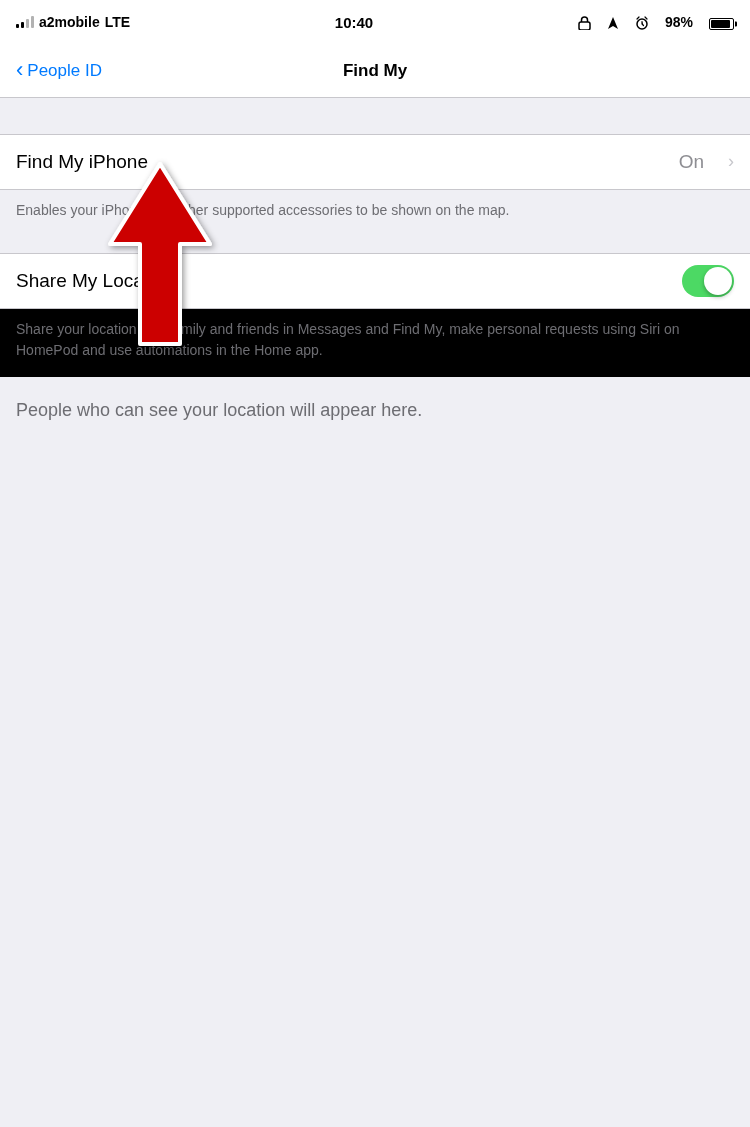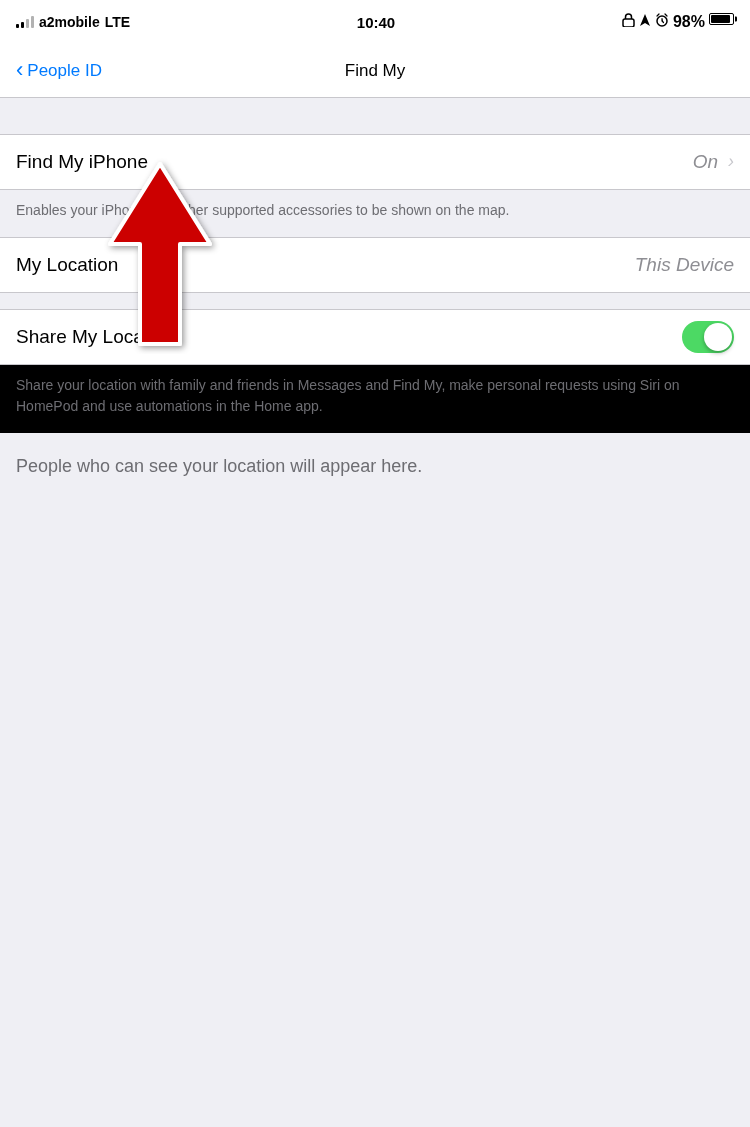--- a/index.html
+++ b/index.html
@@ -44,23 +44,23 @@
     .signal-bars span:nth-child(1) { height: 4px; }
     .signal-bars span:nth-child(2) { height: 6px; }
     .signal-bars span:nth-child(3) { height: 9px; opacity: 0.3; }
     .signal-bars span:nth-child(4) { height: 12px; opacity: 0.3; }
     .status-center {
       font-size: 15px;
       font-weight: 600;
     }
     .status-right {
       display: flex;
-      align-items: flex-start;
-      gap: 4px;
-      font-size: 16px;
+      align-items: flex-end;
+      gap: 16px;
+      font-size: 14px;
     }
     .battery-container {
       display: flex;
       align-items: center;
       gap: 3px;
     }
     .battery-icon {
       width: 25px;
       height: 12px;
       border: 1.5px solid #000;
@@ -109,21 +109,21 @@
       text-decoration: none;
       gap: 4px;
     }
     .back-chevron {
       font-size: 22px;
       line-height: 1;
       margin-top: -2px;
     }
     .nav-title {
       font-size: 17px;
-      font-weight: 400;
+      font-weight: 700;
       color: #000;
     }
 
     
     .section-spacer {
       height: 36px;
       background: #efeff4;
     }
 
     
@@ -142,24 +142,23 @@
       position: relative;
     }
     .row-label {
       font-size: 19px;
       color: #000;
       font-weight: 400;
     }
     .row-value {
       display: flex;
       align-items: flex-start;
-      gap: 10px;
+      gap: 24px;
       color: #8e8e93;
       font-size: 19px;
-      font-style: italic;
     }
     .chevron-right {
       color: #c7c7cc;
       font-size: 18px;
     }
 
     
     .description-text {
       background: #efeff4;
       padding: 10px 16px 16px 16px;
@@ -303,28 +302,20 @@
       <defs>
         <filter id="shadow" x="-20%" y="-20%" width="140%" height="140%">
           <feDropShadow dx="2" dy="2" stdDeviation="3" flood-opacity="0.4"></feDropShadow>
         </filter>
       </defs>
 
       <polygon points="80,10 130,90 100,90 100,190 60,190 60,90 30,90" fill="#cc0000" stroke="white" stroke-width="4" stroke-linejoin="round" filter="url(#shadow)"></polygon>
     </svg>
   </div>
 
-  <div class="settings-section" style="margin-top:0;">
-    <div class="settings-row">
-      <span class="row-label">My Location</span>
-      <div class="row-value">
-        <span>This Device</span>
-      </div>
-    </div>
-  </div>
 
   <div class="share-section">
     <div class="share-row">
       <span class="row-label">Share My Location</span>
       <div class="toggle">
         <div class="toggle-thumb"></div>
       </div>
     </div>
   </div>
 

